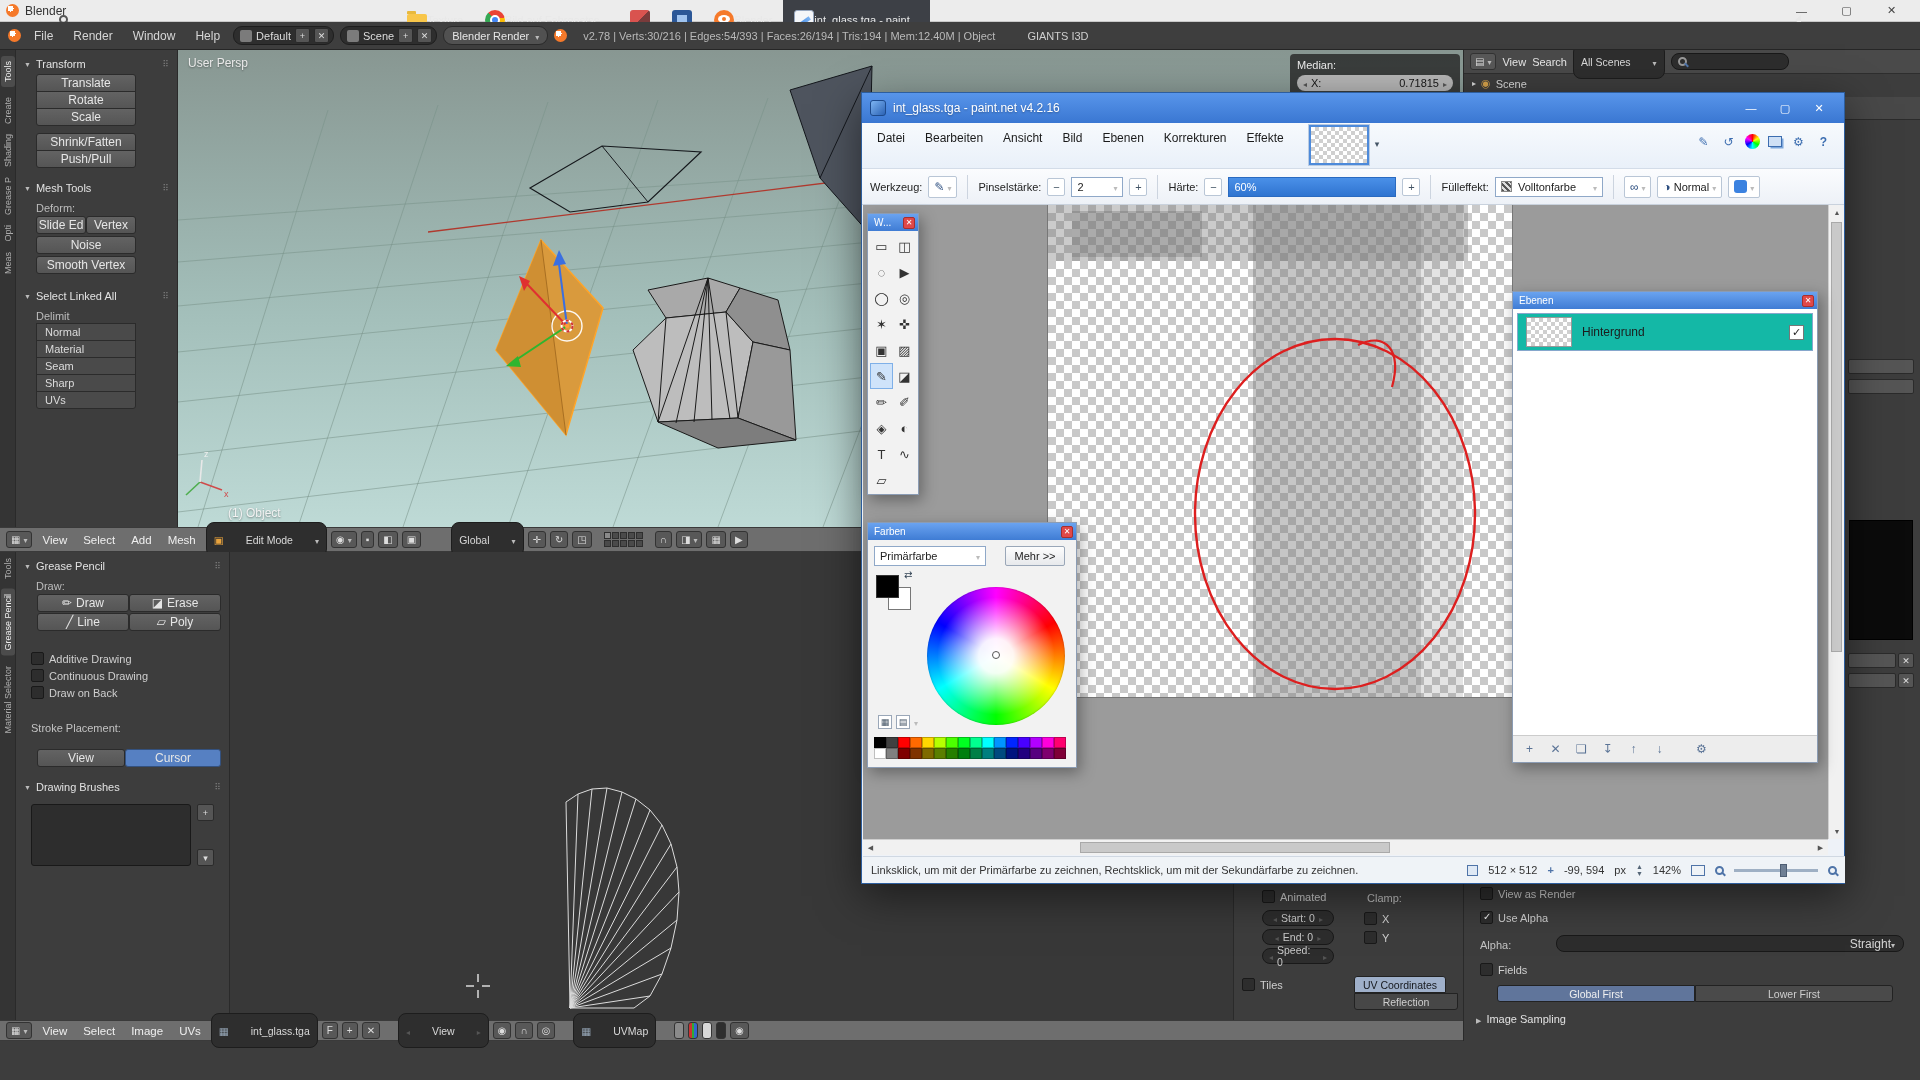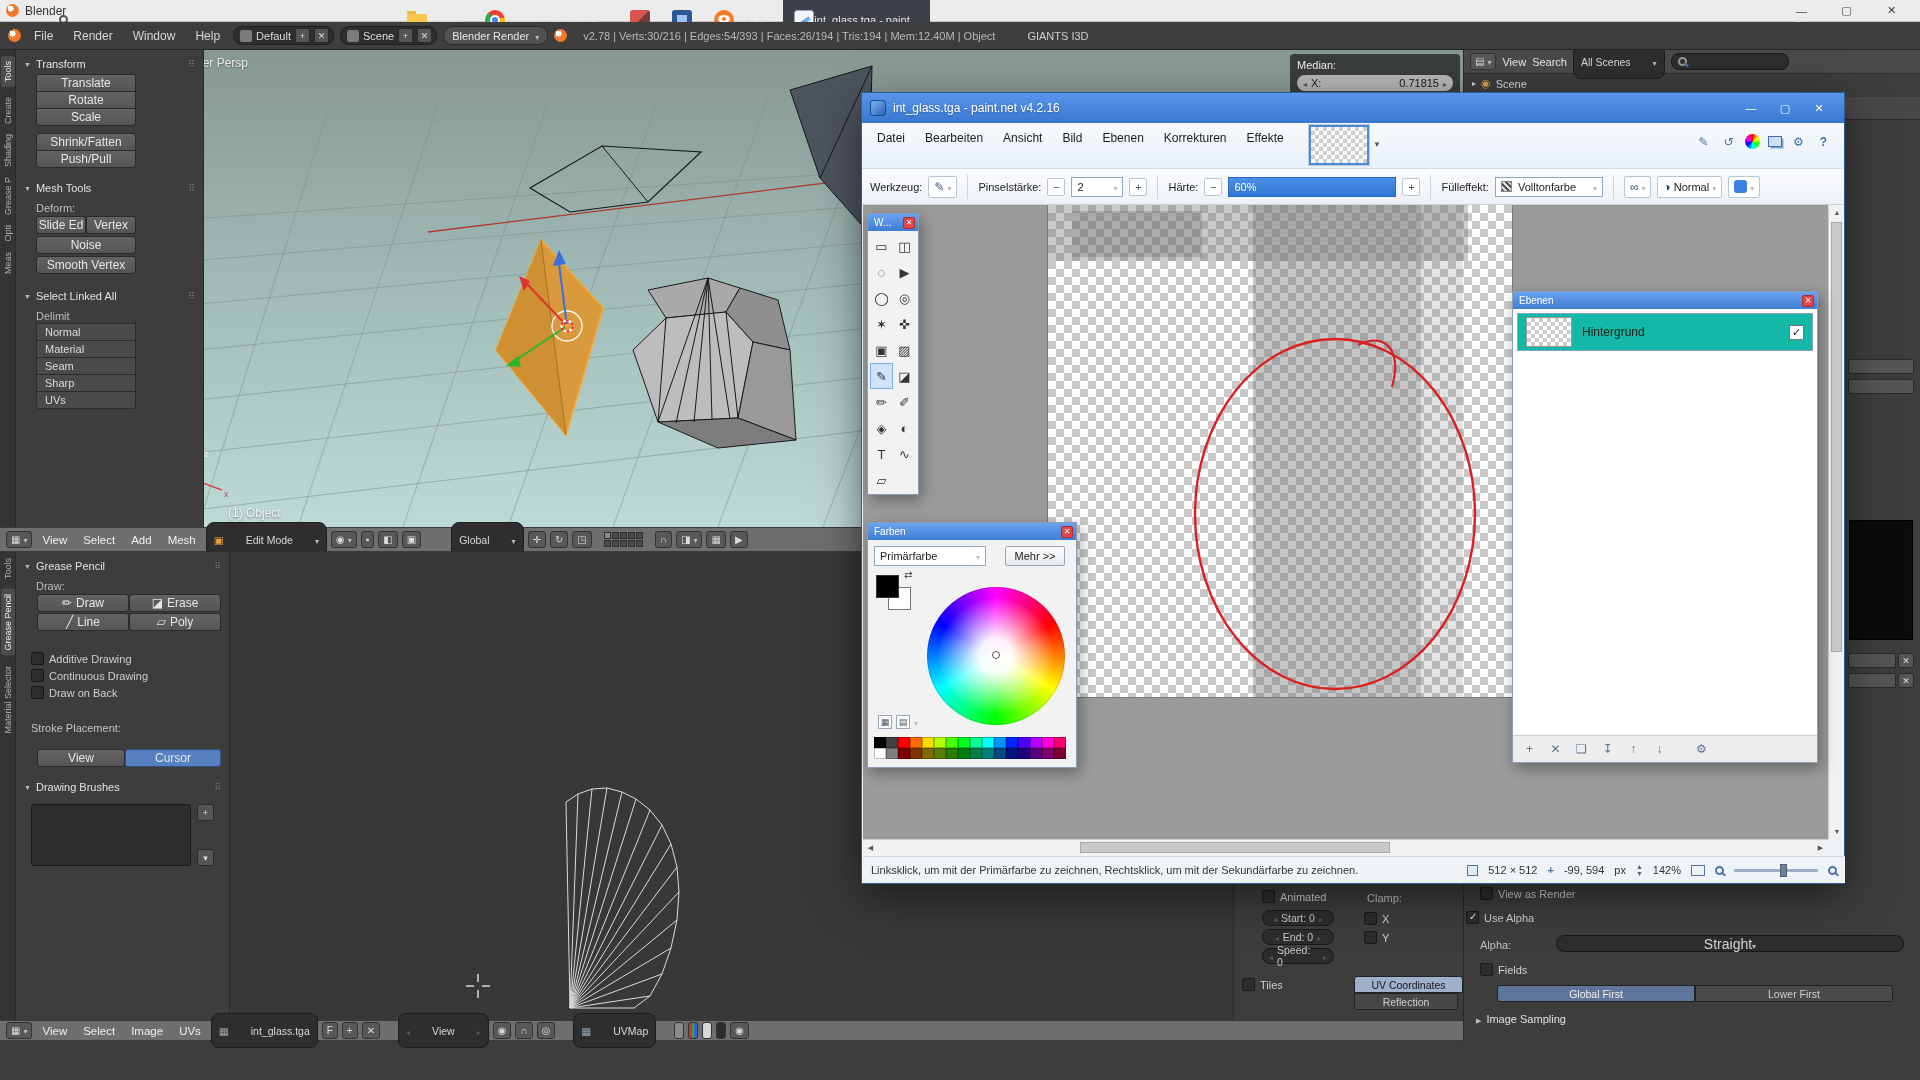--- a/index.html
+++ b/index.html
@@ -16,21 +16,21 @@
   .bl-menu{padding:2px 7px;cursor:default}
   .bl-pill{display:inline-flex;align-items:center;gap:4px;background:#2e2e2e;border:1px solid #1e1e1e;border-radius:9px;height:19px;padding:0 4px 0 6px;color:#ddd;font-size:11px}
   .bl-pill .pico{width:12px;height:12px;background:#7b7b7b;border-radius:2px}
   .bl-pill .pbtn{width:15px;height:15px;background:#555;border:1px solid #2a2a2a;border-radius:2px;display:flex;align-items:center;justify-content:center;font-size:9px;color:#ddd}
   .bl-dd{display:inline-flex;align-items:center;gap:6px;background:#515151;border:1px solid #2a2a2a;border-radius:9px;height:19px;padding:0 8px;color:#e6e6e6;font-size:11px}
   .i-dd::after{content:"▾";font-size:8px;color:#bbb}
   .bl-stats{font-size:11px;color:#b9b9b9;margin-left:10px}
   .bl-brand{font-size:11px;color:#cfcfcf;margin-left:26px}
 
   .bl-area{background:#3d3d3d}
-  #bl-shelf{left:0;top:50px;width:204px;height:477px;border-right:1px solid #2a2a2a;display:flex}
+  #bl-shelf{left:0;top:50px;width:178px;height:477px;border-right:1px solid #2a2a2a;display:flex}
   #gp-shelf{left:0;top:552px;width:230px;height:484px;border-right:1px solid #2a2a2a;display:flex}
   .vtabs{width:16px;background:#343434;display:flex;flex-direction:column;align-items:center;padding-top:6px;gap:10px;border-right:1px solid #2a2a2a}
   .vtab{writing-mode:vertical-rl;transform:rotate(180deg);font-size:9px;color:#aeaeae;line-height:14px}
   .vtab.sel{color:#f0f0f0;background:#4c4c4c;border-radius:3px;padding:5px 0}
   .shelf-body{flex:1;padding:4px 6px;overflow:hidden}
   .panel-h{display:flex;align-items:center;gap:5px;color:#e2e2e2;font-size:11px;padding:4px 2px}
   .panel-h::before{content:"▼";font-size:7px;color:#bbb}
   .panel-h .grip{margin-left:auto;color:#7a7a7a;font-size:9px}
   .bl-btn{background:linear-gradient(#636363,#555);border:1px solid #2b2b2b;border-radius:3px;color:#e6e6e6;font-size:12px;height:18px;display:flex;align-items:center;justify-content:center;width:100px;margin-left:14px}
   .grp .bl-btn{border-radius:0;margin-top:-1px}
@@ -62,21 +62,21 @@
   .layergrid{display:grid;grid-template-columns:repeat(5,7px);grid-auto-rows:7px;gap:1px}
   .layergrid i{background:#4a4a4a;border:1px solid #2e2e2e}
   .layergrid i.on{background:#8a8a8a}
 
   #uv-editor{left:230px;top:552px;width:1003px;height:468px;background:#383838;overflow:hidden}
   #uv-npanel{left:1233px;top:552px;width:230px;height:468px;background:#3d3d3d;border-left:1px solid #2a2a2a}
   .bl-check{display:flex;align-items:center;gap:5px;color:#cfcfcf;font-size:11px;position:absolute}
   .bl-check .box{width:13px;height:13px;background:#2d2d2d;border:1px solid #191919;border-radius:2px;position:relative;flex:none}
   .bl-check.checked .box::after{content:"✓";position:absolute;left:2px;top:-1px;color:#ececec;font-size:10px}
   .bl-slider{position:absolute;height:16px;background:#2d2d2d;border:1px solid #191919;border-radius:8px;color:#c9c9c9;font-size:10.5px;display:flex;align-items:center;justify-content:center;gap:4px;padding:0 6px}
-  .bl-drop{position:absolute;height:17px;background:#2d2d2d;border:1px solid #191919;border-radius:8px;color:#d5d5d5;font-size:14px;display:flex;align-items:center;justify-content:center;padding:0 8px}
+  .bl-drop{position:absolute;height:17px;background:#2d2d2d;border:1px solid #191919;border-radius:8px;color:#d5d5d5;font-size:12px;display:flex;align-items:center;justify-content:flex-end;padding:0 8px}
   .tgl{position:absolute;height:17px;display:flex;align-items:center;justify-content:center;font-size:10.5px;border:1px solid #222}
   .tgl.on{background:#9fb0ca;color:#15181d}
   .tgl.off{background:#474747;color:#cfcfcf}
   .tgl2.on{background:#60759b;color:#f0f0f0}
   .tgl2.off{background:#4a4a4a;color:#cfcfcf}
   .panel-h2{position:absolute;display:flex;align-items:flex-end;gap:5px;color:#e2e2e2;font-size:11px}
   .panel-h2::before{content:"▶";font-size:7px;color:#bbb}
   .bl-labelabs{position:absolute;font-size:11px;color:#c3c3c3}
 
   #bl-outliner{left:1463px;top:50px;width:457px;height:47px;background:#3d3d3d;border-left:1px solid #2a2a2a}
@@ -522,21 +522,21 @@
       </div>
     <div class="bl-slider" style="left:28px;top:396px;width:72px">
         <span class="i-left"></span>
         <span>Speed: 0</span>
         <span class="i-right"></span>
       </div>
     <div class="bl-check" style="left:8px;top:426px">
         <span class="box"></span>
         <span>Tiles</span>
       </div>
-    <div class="tgl on" style="left:120px;top:424px;width:109px;border-radius:3px 3px 0 0">UV Coordinates</div>
+    <div class="tgl on" style="left:120px;top:424px;width:92px;border-radius:3px 3px 0 0">UV Coordinates</div>
     <div class="tgl off" style="left:120px;top:441px;width:104px;border-radius:0 0 3px 3px">Reflection</div>
   </div>
 
   <div id="uv-header" class="abs bl-header">
     <div class="hbtn">
         <span>▦</span>
         <span class="i-dd"></span>
       </div>
     <span class="hmenu">View</span>
     <span class="hmenu">Select</span>
@@ -607,21 +607,21 @@
     <div class="bl-minibtn" style="left:384px;top:282px;width:66px"></div>
     <div class="bl-minibtn" style="left:384px;top:556px;width:48px"></div>
     <div class="bl-minibtn" style="left:434px;top:556px;width:16px">✕</div>
     <div class="bl-minibtn" style="left:384px;top:576px;width:48px"></div>
     <div class="bl-minibtn" style="left:434px;top:576px;width:16px">✕</div>
 
     <div class="bl-check" style="left:16px;top:790px">
         <span class="box"></span>
         <span>View as Render</span>
       </div>
-    <div class="bl-check checked" style="left:2px;top:814px">
+    <div class="bl-check checked" style="left:16px;top:814px">
         <span class="box"></span>
         <span>Use Alpha</span>
       </div>
     <div class="bl-labelabs" style="left:16px;top:842px">Alpha:</div>
     <div class="bl-drop" style="left:92px;top:838px;width:348px">
         <span>Straight</span>
         <span class="i-dd"></span>
       </div>
     <div class="bl-check" style="left:16px;top:866px">
         <span class="box"></span>

